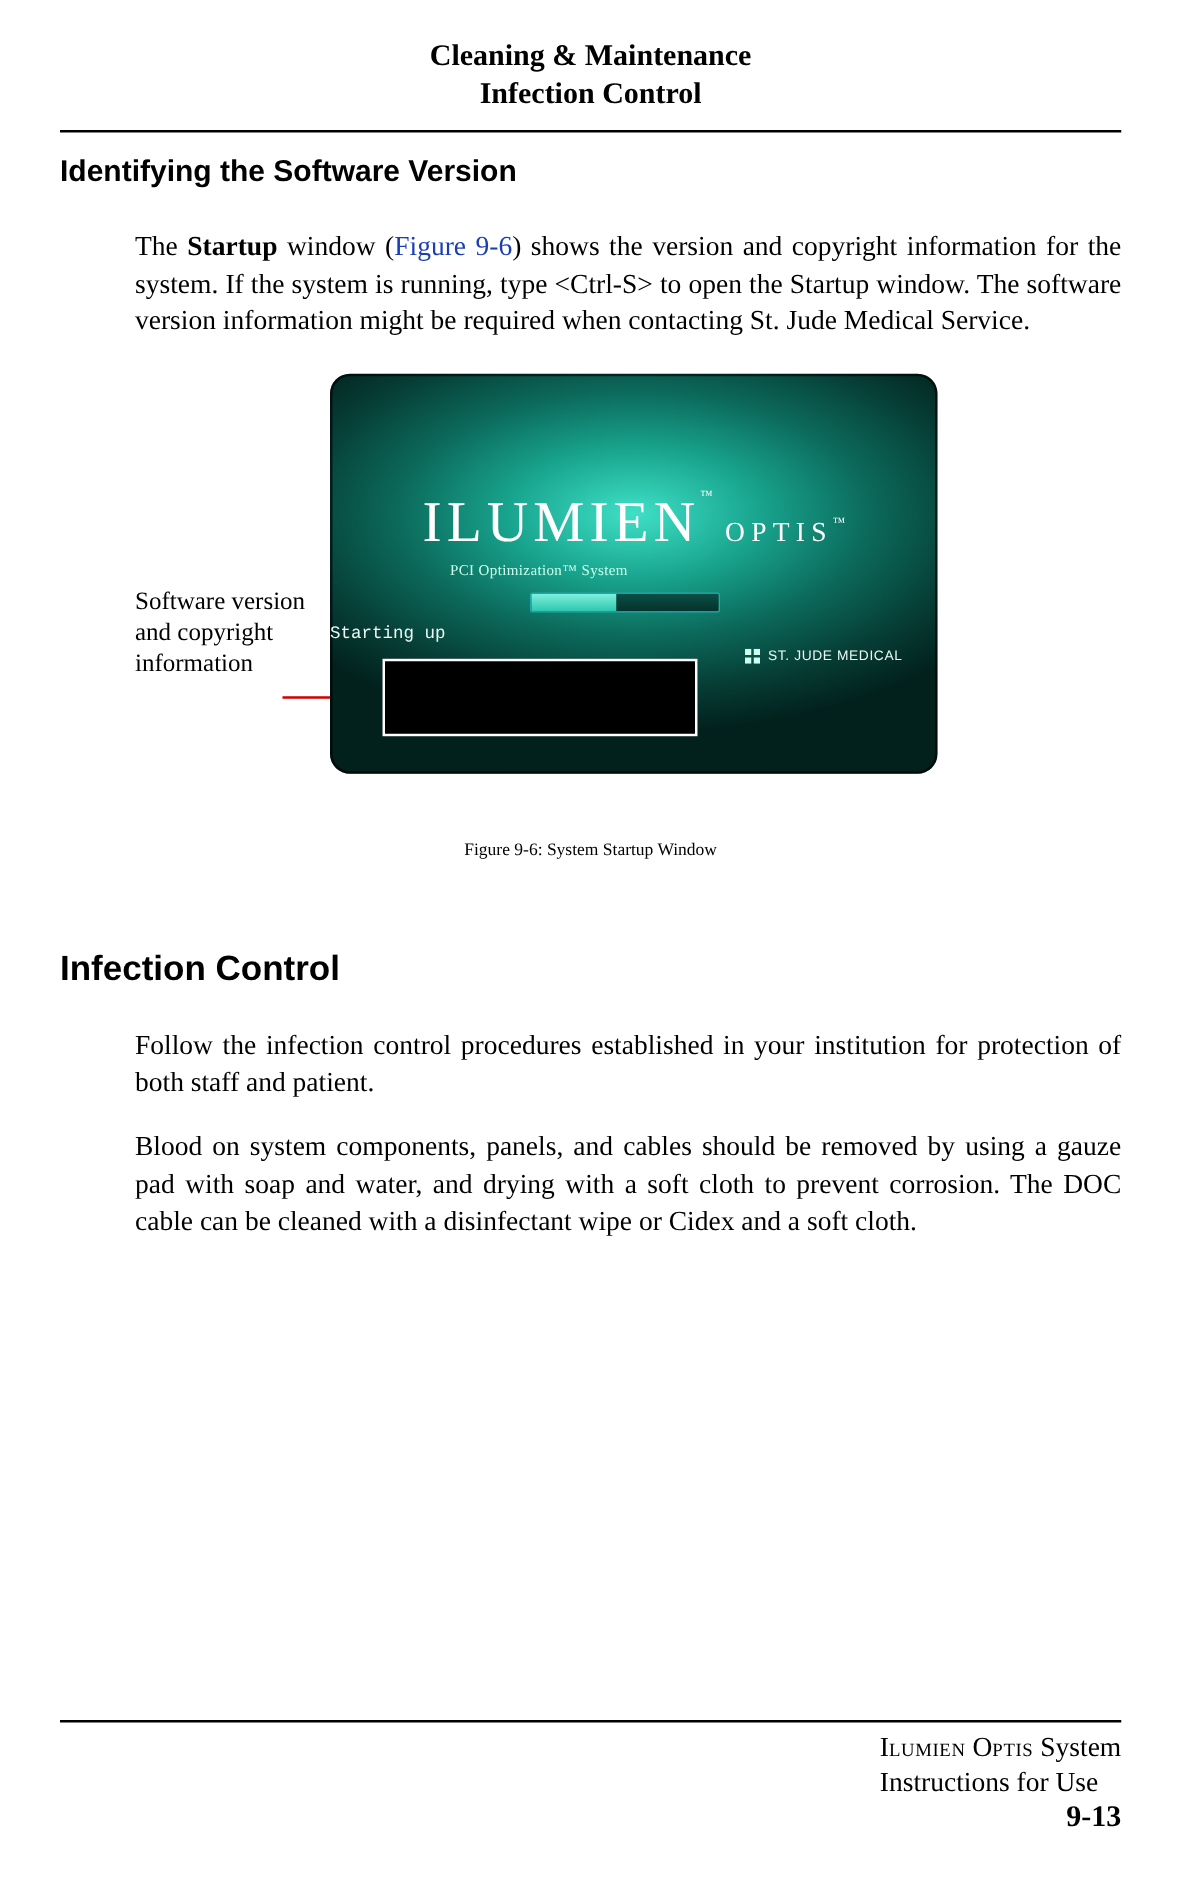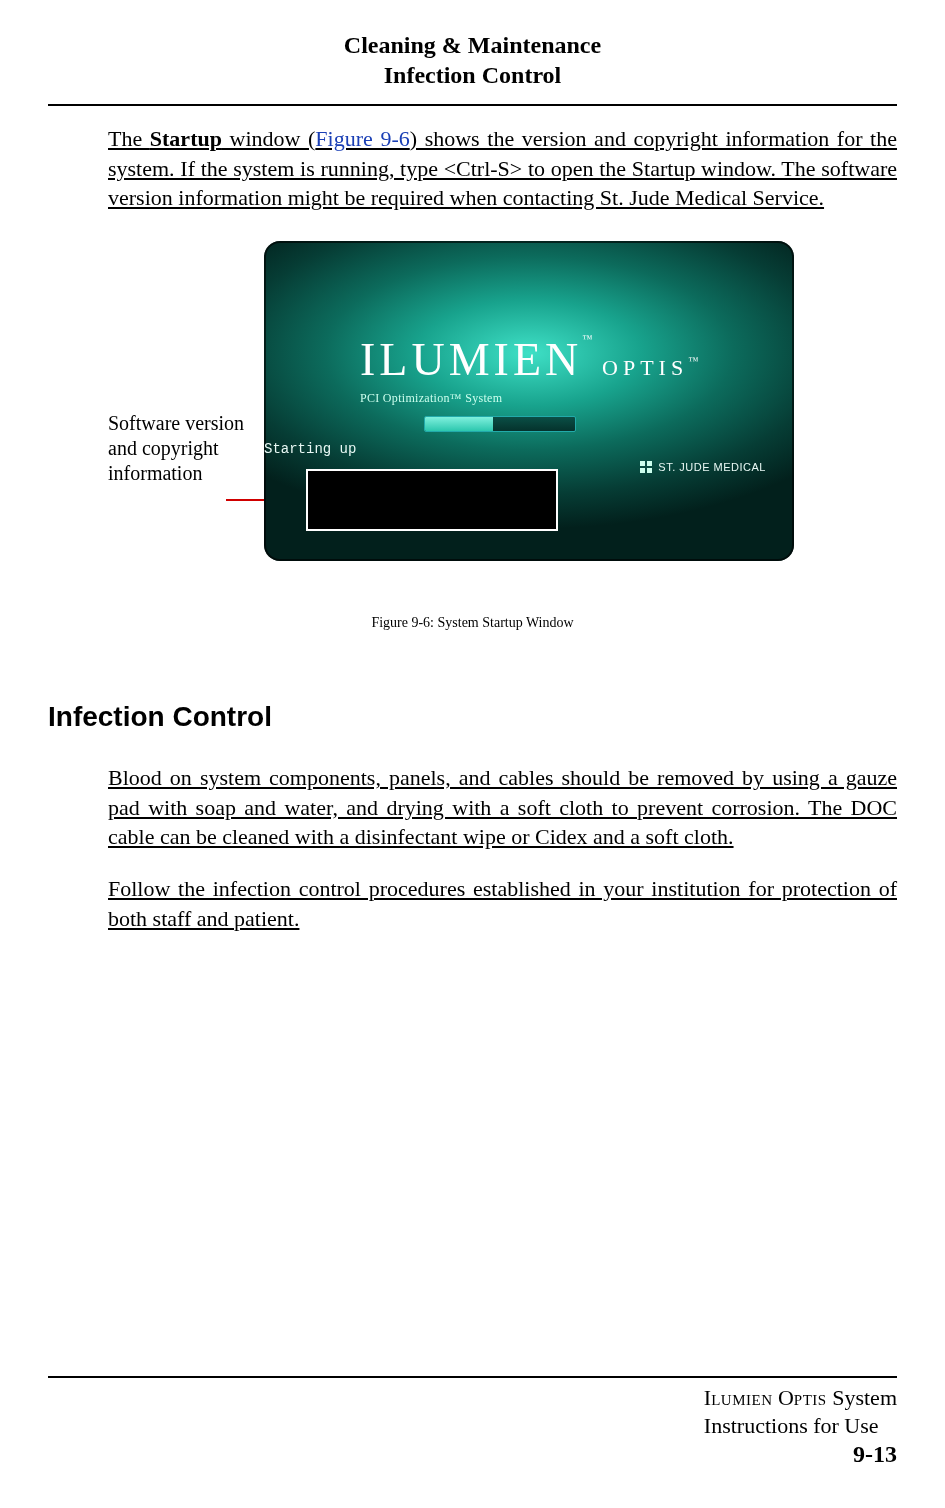--- a/index.html
+++ b/index.html
@@ -41,21 +41,20 @@
     font-family: Arial, Helvetica, sans-serif;
     font-weight: bold;
     font-size: 28px;
     margin: 70px 0 30px 0;
   }
   .body-indent {
     margin-left: 60px;
     font-size: 22px;
     text-align: justify;
     line-height: 1.35;
-    text-decoration: underline;
   }
   .body-indent p { margin: 0 0 22px 0; }
   .figref { color: #1a3fb5; }
   .bold { font-weight: bold; }
 
   .figure-wrap {
     margin: 28px 0 12px 0;
     position: relative;
     height: 360px;
   }
@@ -83,21 +82,21 @@
     width: 0; height: 0;
     border-left: 12px solid #d00000;
     border-top: 6px solid transparent;
     border-bottom: 6px solid transparent;
   }
 
   .startup-window {
     position: absolute;
     left: 216px;
     top: 0;
-    width: 530px;
+    width: 486px;
     height: 320px;
     border-radius: 16px;
     overflow: hidden;
     background: radial-gradient(ellipse 70% 55% at 50% 35%, #3fe0c6 0%, #18a38d 30%, #0c6b5c 55%, #063d35 80%, #02201c 100%);
     box-shadow: 0 0 0 2px rgba(0,0,0,0.6) inset;
     color: #fff;
     font-family: "Times New Roman", serif;
   }
   .brand-row {
     position: absolute;
@@ -210,20 +209,21 @@
 </head>
 <body>
 
 <div class="page">
   <div class="header">
     <div>Cleaning &amp; Maintenance</div>
     <div>Infection Control</div>
   </div>
   <hr class="rule">
 
+  <div class="h2">Identifying the Software Version</div>
 
   <div class="body-indent">
     <p>
       <span>The </span><span class="bold">Startup</span><span> window (</span><span class="figref">Figure 9-6</span><span>) shows the version and copyright information for the system. If the system is running, type &lt;Ctrl-S&gt; to open the Startup window. The software version information might be required when contacting St. Jude Medical Service.</span>
     </p>
   </div>
 
   <div class="figure-wrap">
     <div class="callout">Software version and copyright information</div>
     <div class="callout-arrow"></div>
@@ -251,22 +251,22 @@
       </div>
       <div class="info-box"></div>
     </div>
   </div>
 
   <div class="figure-caption">Figure 9-6:  System Startup Window</div>
 
   <div class="h1">Infection Control</div>
 
   <div class="body-indent">
+    <p>Follow the infection control procedures established in your institution for protection of both staff and patient.</p>
     <p>Blood on system components, panels, and cables should be removed by using a gauze pad with soap and water, and drying with a soft cloth to prevent corrosion. The DOC cable can be cleaned with a disinfectant wipe or Cidex and a soft cloth.</p>
-    <p>Follow the infection control procedures established in your institution for protection of both staff and patient.</p>
   </div>
 
   <div class="footer">
     <hr class="footer-rule">
     <div class="footer-row">
       <div class="footer-left">
         <div>
           <span>I</span><span class="sc">lumien</span><span> O</span><span class="sc">ptis</span><span> System</span>
         </div>
         <div>Instructions for Use</div>

